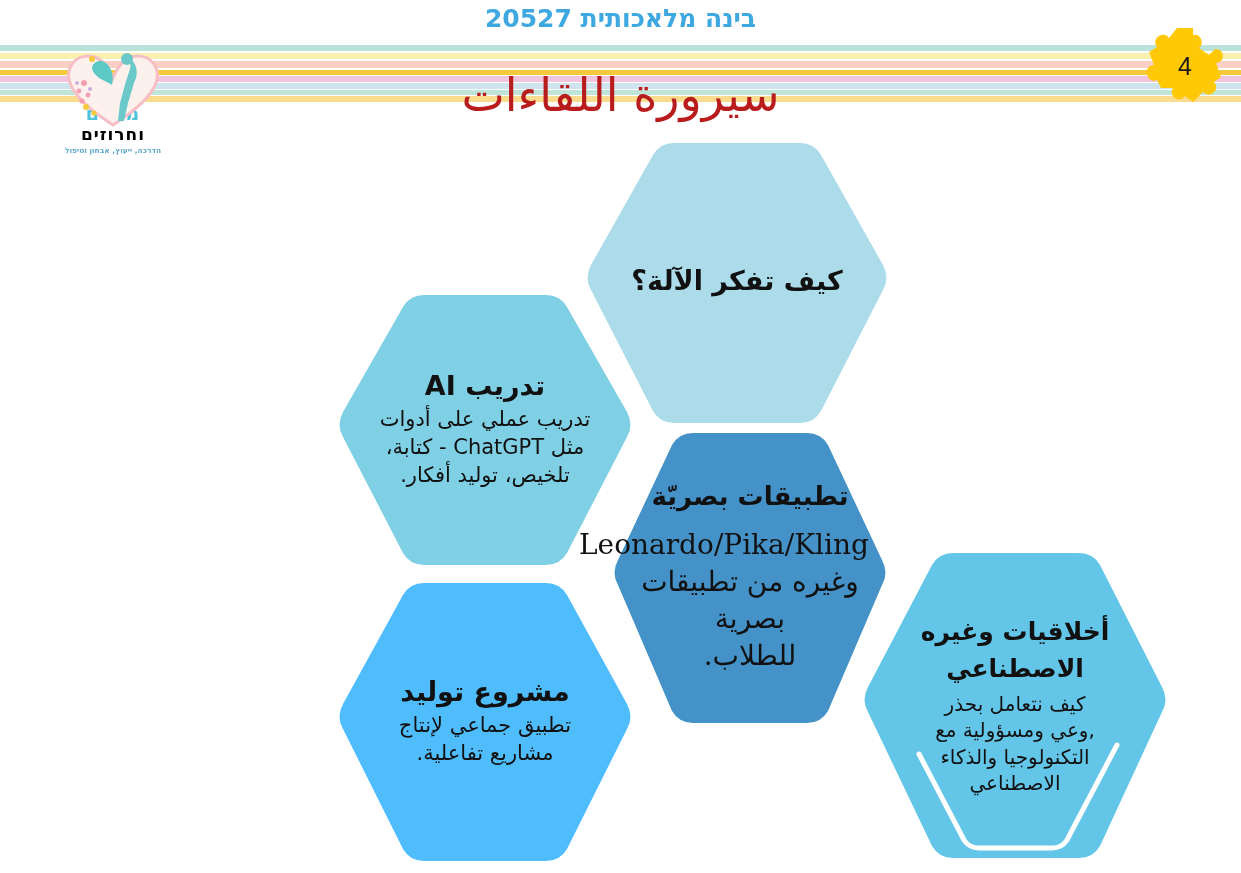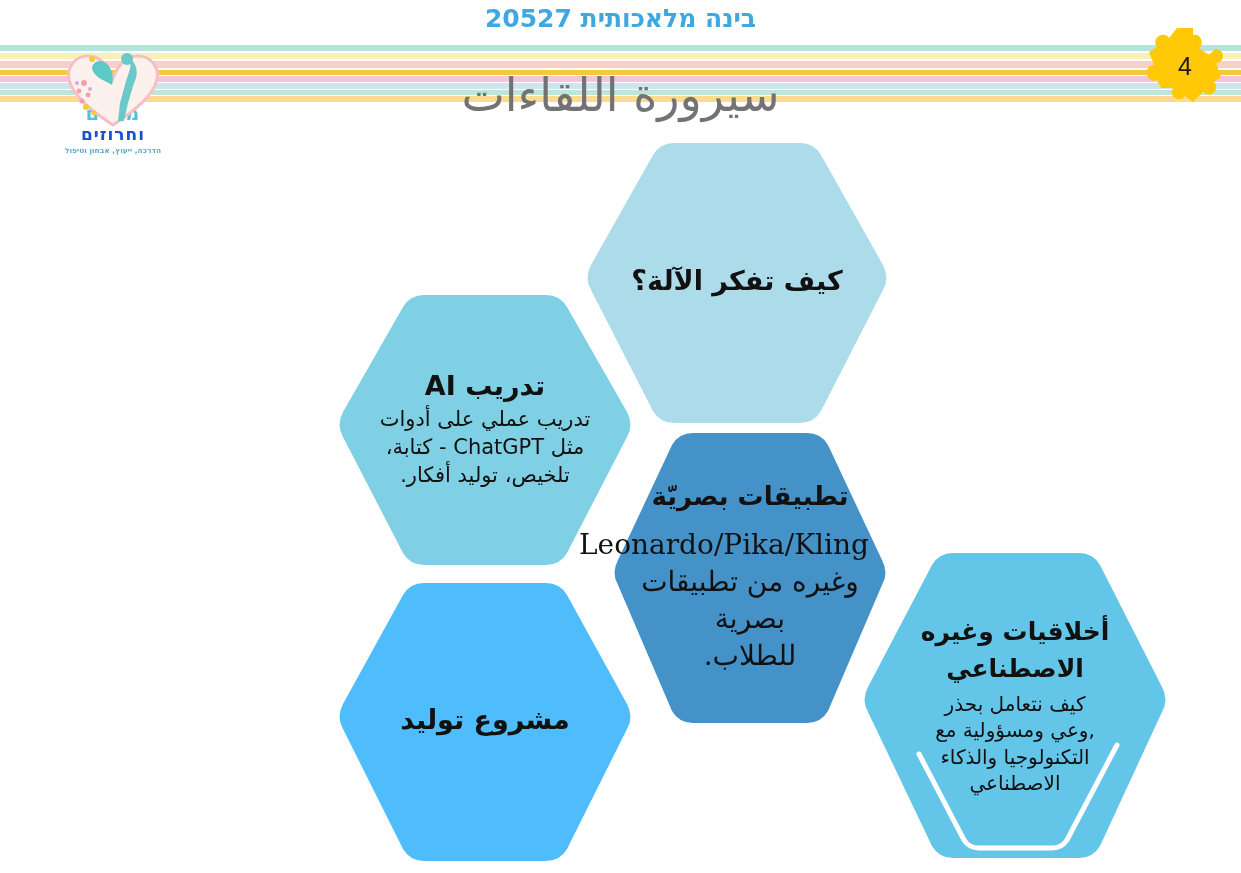--- a/index.html
+++ b/index.html
@@ -197,36 +197,36 @@
         <circle cx="44" cy="16" r="3"></circle>
           <circle cx="38" cy="64" r="3"></circle>
         <circle cx="46" cy="70" r="2.6"></circle>
       </g>
       <g fill="#CBAEE0">
         <circle cx="29" cy="40" r="2"></circle>
           <circle cx="42" cy="46" r="2"></circle>
       </g>
     </svg>
     <div class="logo-caption1" style="color: rgb(79, 195, 217);">מילים</div>
-    <div class="logo-caption2" style="color: #1d4ed8;">וחרוזים</div>
+    <div class="logo-caption2" style="color: #000000;">וחרוזים</div>
     <div class="logo-caption3" style="color: rgb(91, 169, 201);">הדרכה, ייעוץ, אבחון וטיפול</div>
   </div>
 
   <div class="page-badge">
     <svg viewBox="0 0 84 88" width="84" height="88">
       <path d="M34 6 L50 6 L50 13 A7 7 0 0 1 58 17 A7 7 0 0 1 56 26 L66 33 L72 27
                A7 7 0 0 1 80 34 A7 7 0 0 1 73 41 L78 55 L71 60 A7 7 0 0 1 70 71
                A7 7 0 0 1 60 70 L50 80 L42 74 A7 7 0 0 1 32 76 A7 7 0 0 1 30 66
                L18 66 L14 58 A7 7 0 0 1 4 52 A7 7 0 0 1 11 43 L6 30 L14 25
                A7 7 0 0 1 16 14 A7 7 0 0 1 26 16 Z" fill="#FFC907"></path>
     </svg>
     <div class="page-badge-num">4</div>
   </div>
 
-  <div class="main-title" style="color: #737373;">سيرورة اللقاءات</div>
+  <div class="main-title" style="color: #b91c1c;">سيرورة اللقاءات</div>
 
   <div class="hex" id="hex-machine">
     <svg class="hex-svg" viewBox="0 0 318 290" preserveAspectRatio="none">
       <path d="M96 5 L222 5 Q236 5 243 17 L305 127 Q312 140 305 152 L243 273 Q236 285 222 285
                L96 285 Q82 285 75 273 L13 152 Q6 140 13 127 L75 17 Q82 5 96 5 Z" fill="#ACDCEA"></path>
     </svg>
     <div class="hex-content">
       <div class="hex-title">كيف تفكر الآلة؟</div>
     </div>
   </div>
@@ -257,20 +257,22 @@
     </div>
   </div>
 
   <div class="hex" id="hex-project">
     <svg class="hex-svg" viewBox="0 0 310 288" preserveAspectRatio="none">
       <path d="M94 5 L216 5 Q230 5 237 17 L297 126 Q304 139 297 151 L237 271 Q230 283 216 283
                L94 283 Q80 283 73 271 L13 151 Q6 139 13 126 L73 17 Q80 5 94 5 Z" fill="#4FBCFC"></path>
     </svg>
     <div class="hex-content">
       <div class="hex-title">مشروع توليد</div>
+      <div class="hex-body">تطبيق جماعي   لإنتاج
+مشاريع تفاعلية.</div>
     </div>
   </div>
 
   <div class="hex" id="hex-ethics">
     <svg class="hex-svg" viewBox="0 0 320 315" preserveAspectRatio="none">
       <path d="M98 5 L224 5 Q238 5 245 17 L307 139 Q314 152 307 164 L245 298 Q238 310 224 310
                L98 310 Q84 310 77 298 L13 164 Q6 152 13 139 L77 17 Q84 5 98 5 Z" fill="#63C6E8"></path>
       <path d="M262 197 L212 292 Q207 300 197 300 L124 300 Q114 300 109 292 L64 206" fill="none" stroke="#ffffff" stroke-width="5" stroke-linecap="round"></path>
     </svg>
     <div class="hex-content">

